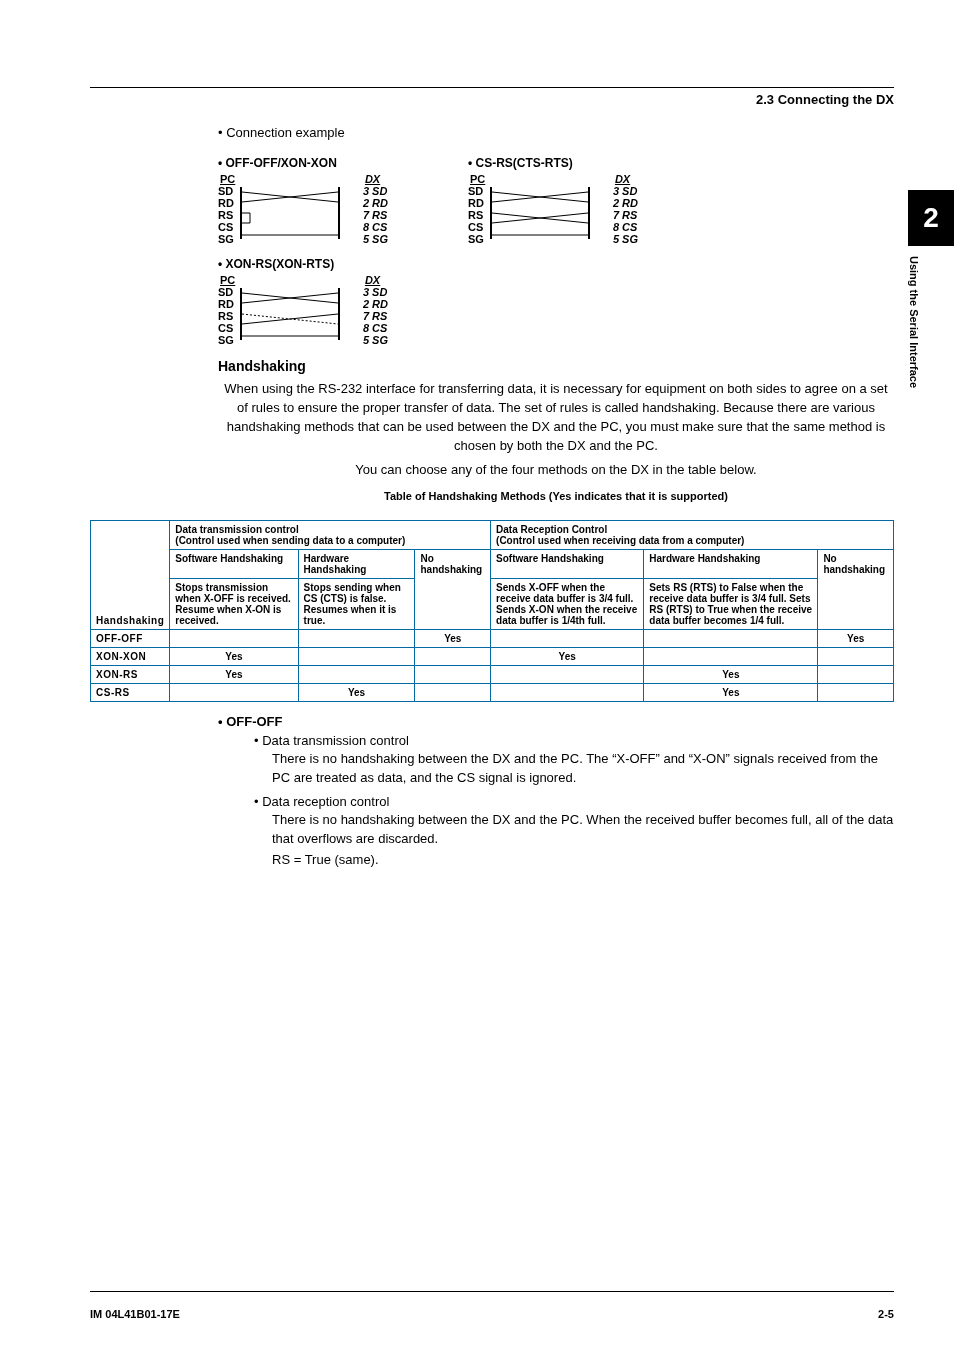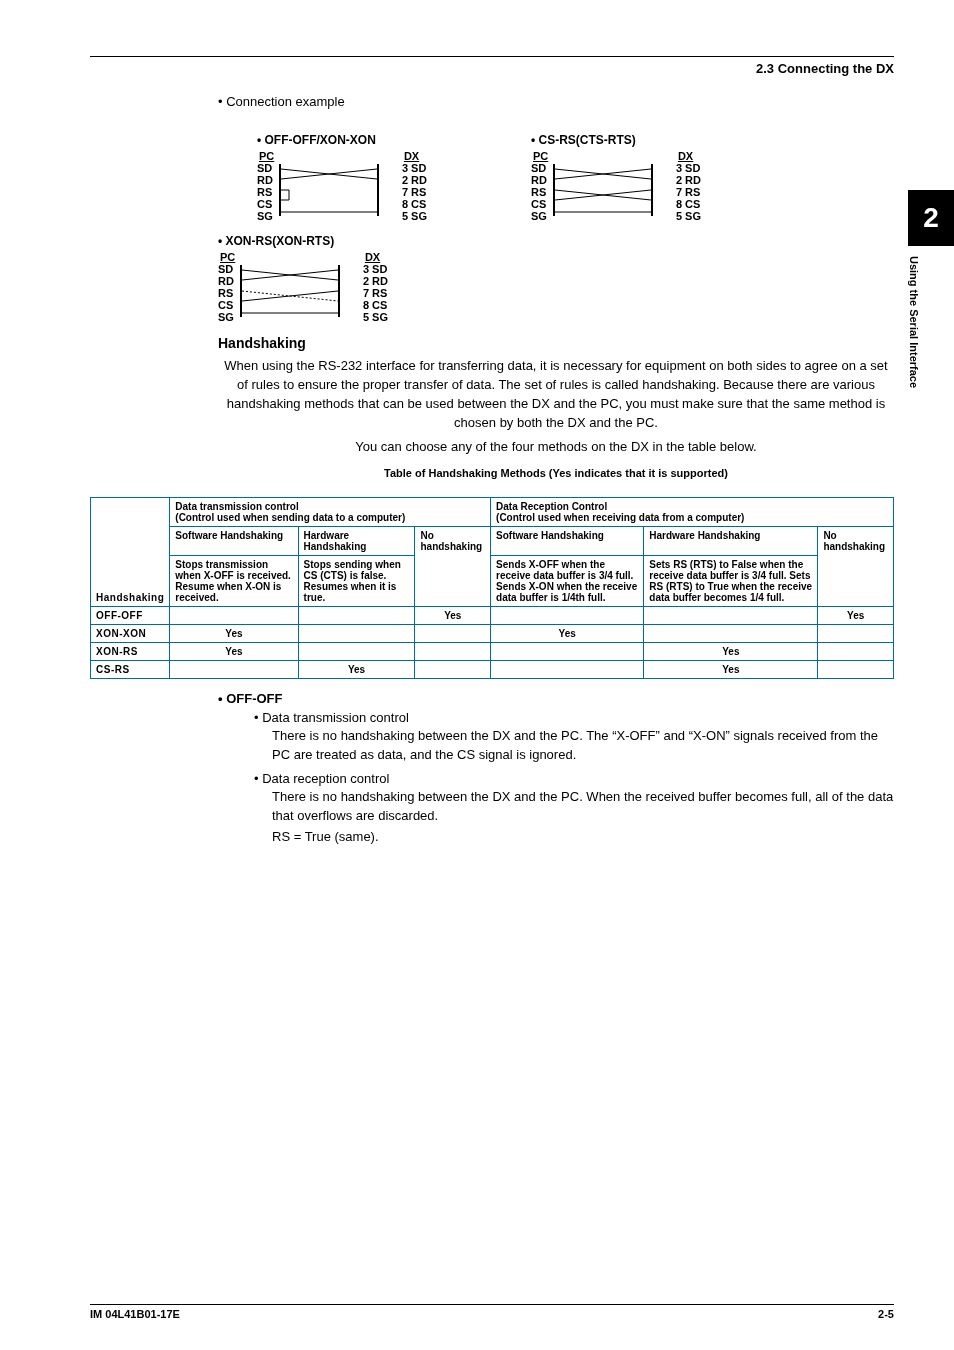--- a/index.html
+++ b/index.html
@@ -1,46 +1,46 @@
 <!DOCTYPE html>
 <html><head>
 <meta charset="utf-8">
 <style>
   * { margin: 0; padding: 0; box-sizing: border-box; }
   body { font-family: Arial, Helvetica, sans-serif; background: #fff; width: 954px; height: 1350px; position: relative; color: #000; }
-  .page { padding: 56px 60px 30px 90px; }
+  .page { padding: 87px 60px 30px 90px; }
   .header-line { border-top: 1px solid #000; margin-bottom: 4px; }
   .header-title { text-align: right; font-size: 13px; font-weight: bold; margin-bottom: 18px; }
   .side-tab { position: absolute; right: 0; top: 190px; width: 46px; }
   .tab-box { background: #000; color: #fff; width: 46px; height: 56px; display: flex; align-items: center; justify-content: center; font-size: 28px; font-weight: bold; }
   .tab-text { writing-mode: vertical-rl; font-size: 11px; font-weight: bold; padding: 10px 16px 0 0; text-align: left; }
   .content { margin-left: 128px; }
-  .bullet-line { font-size: 13px; margin-bottom: 24px; }
-  .diagrams-row { display: flex; gap: 104px; margin-bottom: 14px; margin-left: 39px; }
+  .bullet-line { font-size: 13px; margin-bottom: 16px; }
+  .diagrams-row { display: flex; gap: 80px; margin-bottom: 14px; }
   .diagram-block { }
   .diagram-title { font-size: 12px; font-weight: bold; margin-bottom: 3px; }
   .wire-area { position: relative; height: 60px; width: 156px; }
   .wire-area svg { position: absolute; top: 0; left: 0; }
   .pin-left { position: absolute; left: 0; font-size: 11px; font-weight: bold; line-height: 1.1; }
-  .pin-right { position: absolute; right: 0; font-size: 11px; font-weight: bold; line-height: 1.1; text-align: left; }
+  .pin-right { position: absolute; right: 0; font-size: 11px; font-weight: bold; line-height: 1.1; text-align: left; font-style: italic; }
   .note-block { font-size: 11px; font-weight: bold; line-height: 1.3; max-width: 260px; margin-top: 16px; }
   .row-xon-rs { display: flex; gap: 24px; align-items: flex-end; margin-bottom: 14px; }
   .h-section { font-size: 14px; font-weight: bold; margin-top: 8px; margin-bottom: 6px; }
   .body-text { font-size: 13px; line-height: 1.45; margin-bottom: 6px; text-align: center; }
   .table-caption { font-size: 11px; font-weight: bold; text-align: center; margin: 10px 0 18px 0; }
   .table-wrap { margin-left: -128px; }
   table.hs { border-collapse: collapse; width: 100%; font-size: 10px; }
   table.hs td, table.hs th { border: 1px solid #0369a1; padding: 3px 5px; vertical-align: top; text-align: left; }
   table.hs .center { text-align: center; vertical-align: middle; }
   table.hs .label-col { font-weight: bold; text-align: left; font-size: 10px; letter-spacing: 0.5px; }
   .sub-h { font-size: 13px; font-weight: bold; margin: 12px 0 4px 0; }
   .sub-list { margin-left: 36px; }
   .sub-bullet { font-size: 13px; margin-bottom: 2px; }
   .sub-body { font-size: 13px; line-height: 1.45; margin-left: 18px; margin-bottom: 6px; }
-  .footer { position: absolute; bottom: 30px; left: 90px; right: 60px; border-top: 1px solid #000; padding-top: 3px; display: flex; justify-content: space-between; font-size: 11px; }
+  .footer { position: absolute; bottom: 30px; left: 90px; right: 60px; border-top: 1px solid #000; padding-top: 16px; display: flex; justify-content: space-between; font-size: 11px; }
   .footer .pn { font-weight: bold; }
   .bold { font-weight: bold; }
 </style>
 </head>
 <body>
 
 <div class="page">
   <div class="header-line"></div>
   <div class="header-title">2.3  Connecting the DX</div>
 

